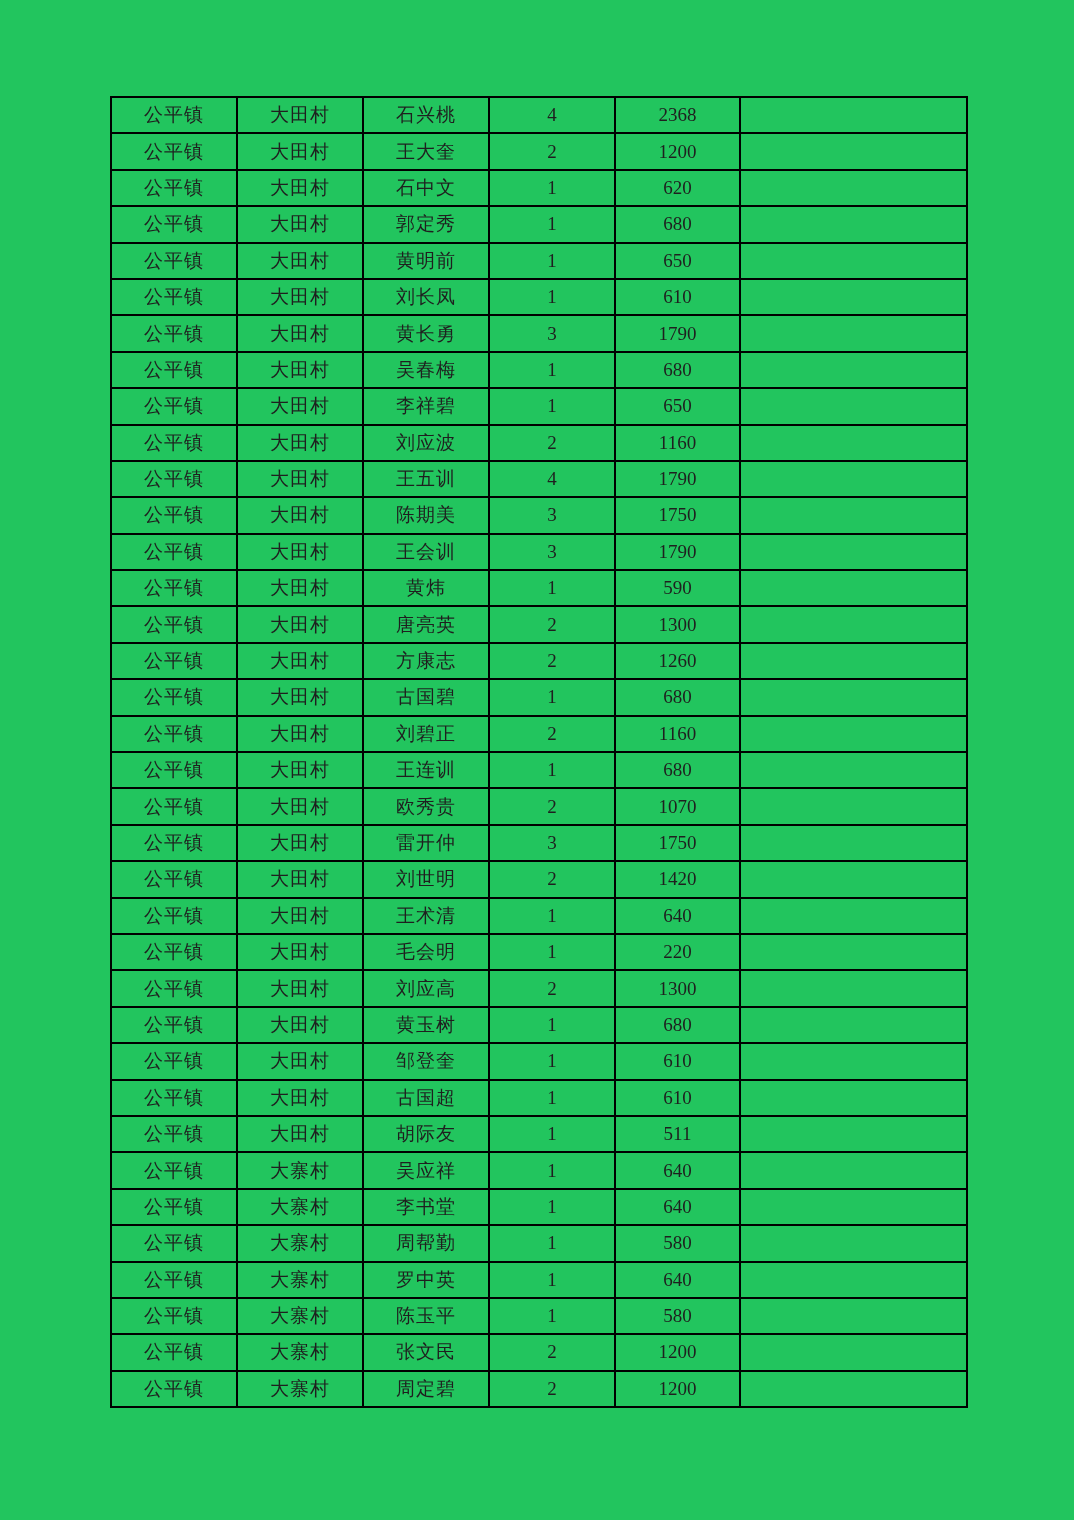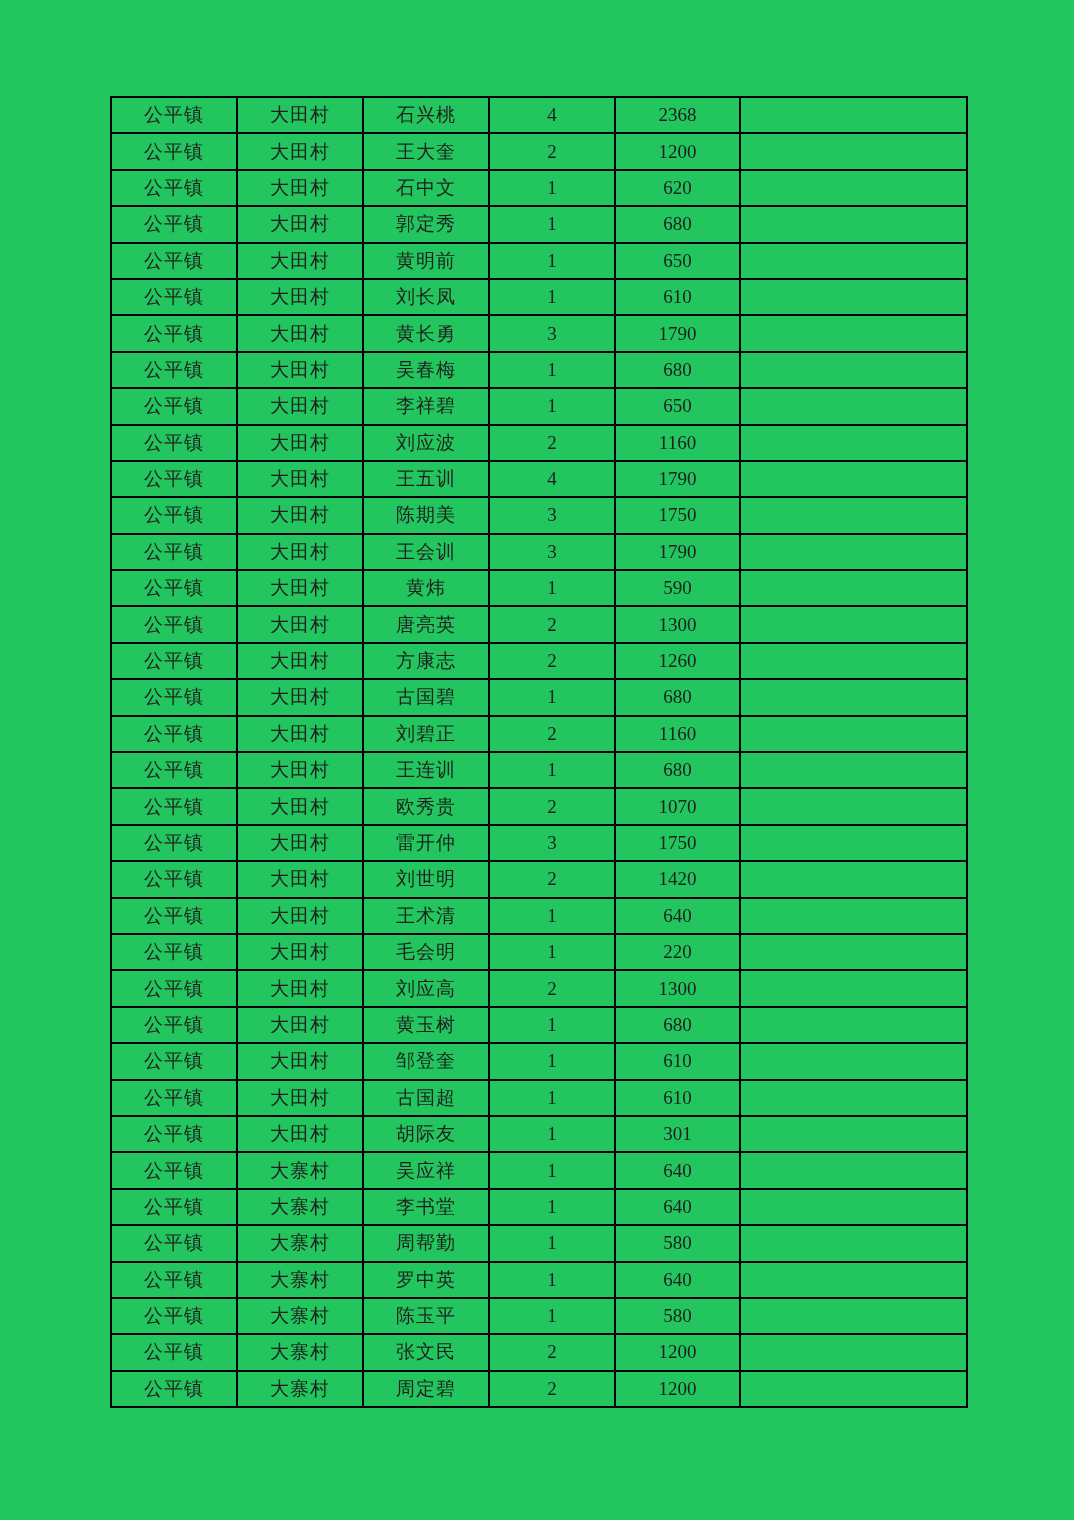--- a/index.html
+++ b/index.html
@@ -283,21 +283,21 @@
           <td>古国超</td>
           <td class="num">1</td>
           <td class="num">610</td>
           <td></td>
         </tr>
         <tr>
           <td>公平镇</td>
           <td>大田村</td>
           <td>胡际友</td>
           <td class="num">1</td>
-          <td class="num">301</td>
+          <td class="num">511</td>
           <td></td>
         </tr>
         <tr>
           <td>公平镇</td>
           <td>大寨村</td>
           <td>吴应祥</td>
           <td class="num">1</td>
           <td class="num">640</td>
           <td></td>
         </tr>

